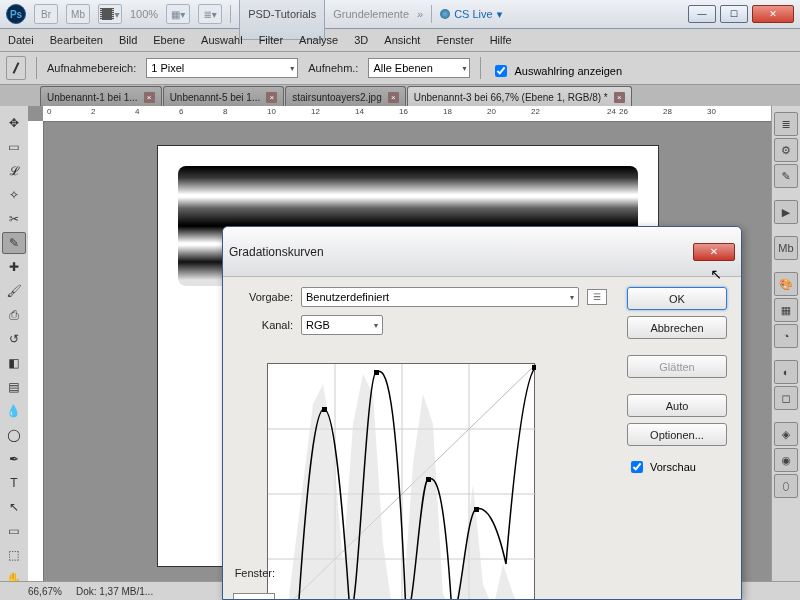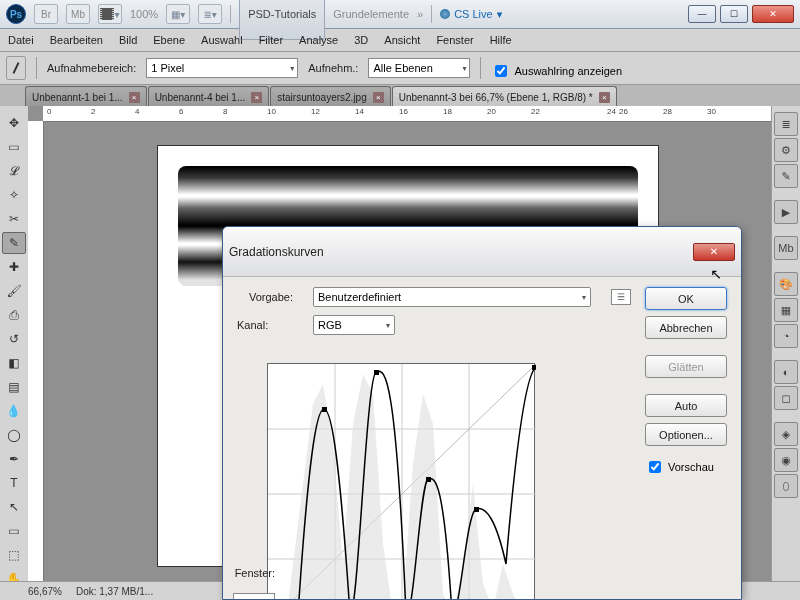--- a/index.html
+++ b/index.html
@@ -6,21 +6,21 @@
 .topbar{height:28px;background:linear-gradient(#eef1f5,#d8dde4);border-bottom:1px solid #8a97a8;display:flex;align-items:center;padding:0 6px;gap:8px}
 .ps-icon{width:18px;height:18px;background:#0a2a4a;border:1px solid #1b5a9e;color:#4ea6e6;font:bold 10px Arial;display:flex;align-items:center;justify-content:center;border-radius:10px}
 .sq-btn{width:22px;height:18px;background:#e6eaef;border:1px solid #a8b3c0;border-radius:2px;display:flex;align-items:center;justify-content:center;color:#7a8899;font-size:10px}
 .menubar{height:22px;background:#d4d4d4;border-bottom:1px solid #9a9a9a;display:flex;align-items:center;padding:0 8px;gap:16px;color:#222}
 .menubar span{cursor:default}
 .optbar{height:32px;background:#d4d4d4;border-bottom:1px solid #9a9a9a;display:flex;align-items:center;padding:0 6px;gap:10px}
 .eyedrop-icon{width:18px;height:22px;background:#d4d4d4;border:1px solid #999;border-radius:2px;display:flex;align-items:center;justify-content:center}
 .eyedrop-icon::before{content:"";width:2px;height:12px;background:#333;transform:rotate(25deg)}
 .dropdown{background:#fff;border:1px solid #888;height:18px;padding:0 16px 0 4px;display:flex;align-items:center;position:relative;font-size:11px}
 .dropdown::after{content:"▾";position:absolute;right:3px;color:#555;font-size:8px}
-.tabs{height:22px;background:#b8b8b8;display:flex;align-items:end;padding:0 25px;gap:1px;border-bottom:1px solid #3a3a3a}
+.tabs{height:22px;background:#b8b8b8;display:flex;align-items:end;padding:0 40px;gap:1px;border-bottom:1px solid #3a3a3a}
 .tab{height:20px;padding:0 6px;background:linear-gradient(#aeaeae,#989898);border:1px solid #666;border-bottom:none;display:flex;align-items:center;gap:6px;font-size:10px;color:#222;border-radius:3px 3px 0 0}
 .tab.active{background:linear-gradient(#d6d6d6,#c4c4c4)}
 .tab .x{width:11px;height:11px;background:#8a6a6a;color:#fff;font-size:8px;display:flex;align-items:center;justify-content:center;border-radius:1px}
 .workspace{position:absolute;top:106px;left:28px;right:28px;bottom:18px;background:#909090}
 .ruler-h{position:absolute;top:0;left:15px;right:0;height:15px;background:#fff;border-bottom:1px solid #777;font-size:8px;overflow:hidden}
 .ruler-h span{position:absolute;top:1px;color:#444}
 .ruler-v{position:absolute;top:15px;left:0;width:15px;bottom:0;background:#fff;border-right:1px solid #777}
 .canvas{position:absolute;top:40px;left:130px;width:500px;height:420px;background:#fff;box-shadow:0 0 0 1px #333}
 .chrome-text{position:absolute;top:20px;left:20px;right:20px;height:120px;background:linear-gradient(180deg,#1a1a1a 0%,#4a4a4a 10%,#eee 25%,#6a6a6a 35%,#1a1a1a 50%,#eee 65%,#2a2a2a 80%,#ccc 95%);border-radius:8px;filter:contrast(1.3)}
 .toolbox{position:absolute;top:106px;left:0;width:28px;background:#d4d4d4;border-right:1px solid #9a9a9a;bottom:18px;padding-top:4px}
@@ -28,21 +28,21 @@
 .tool{width:22px;height:20px;border:1px solid transparent;border-radius:2px;display:flex;align-items:center;justify-content:center;font-size:12px;color:#333}
 .tool.active{background:#aaa;border-color:#666}
 .right-dock{position:absolute;top:106px;right:0;width:28px;bottom:18px;background:#d4d4d4;border-left:1px solid #9a9a9a;padding-top:4px}
 .right-dock .d{width:22px;height:22px;margin:2px auto;background:#c8c8c8;border:1px solid #888;border-radius:2px;display:flex;align-items:center;justify-content:center;font-size:11px;color:#444}
 .statusbar{position:absolute;bottom:0;left:0;right:0;height:18px;background:#d4d4d4;border-top:1px solid #9a9a9a;display:flex;align-items:center;padding:0 28px;font-size:10px;gap:14px;color:#333}
 .dialog{position:absolute;top:226px;left:222px;width:518px;height:372px;background:#eceae6;border:1px solid #3a5a8a;border-radius:6px 6px 0 0;box-shadow:2px 2px 8px rgba(0,0,0,.3);overflow:hidden}
 .dlg-title{height:25px;background:linear-gradient(#fbfbfb,#dedfe2);border-bottom:1px solid #b8b8b8;display:flex;align-items:center;padding:12px 6px;font-size:12px;color:#222}
 .dlg-close{margin-left:auto;width:40px;height:16px;background:linear-gradient(#e7988f,#c8392b);border:1px solid #8a2a20;border-radius:2px;color:#fff;display:flex;align-items:center;justify-content:center;font-size:10px}
 .dlg-body{padding:10px 14px;display:flex;gap:14px;height:calc(100% - 25px);box-sizing:border-box}
 .dlg-left{flex:1}
-.row{display:flex;align-items:center;gap:20px;margin-bottom:8px}
+.row{display:flex;align-items:center;gap:8px;margin-bottom:8px}
 .lbl{font-size:11px;color:#222}
 .sel{background:#fff;border:1px solid #888;height:18px;padding:0 4px;display:flex;align-items:center;font-size:11px;position:relative;border-radius:2px}
 .sel::after{content:"▾";position:absolute;right:4px;font-size:8px;color:#555}
 .graph{position:relative;width:268px;height:260px;margin-left:30px;margin-top:4px}
 .graph-bg{position:absolute;inset:0;background:#fff;border:1px solid #666}
 .grid line{stroke:#ccc;stroke-width:1}
 .diag{stroke:#bbb;stroke-width:1}
 .histo{fill:#ddd}
 .curve{fill:none;stroke:#000;stroke-width:1.5}
 .pt{fill:#000}
@@ -120,21 +120,21 @@
       <span>Auswahlring anzeigen</span>
     </label>
 </div>
 
 <div class="tabs">
   <div class="tab">
       <span>Unbenannt-1 bei 1...</span>
       <span class="x">×</span>
     </div>
   <div class="tab">
-      <span>Unbenannt-4 bei 1...</span>
+      <span>Unbenannt-5 bei 1...</span>
       <span class="x">×</span>
     </div>
   <div class="tab">
       <span>stairsuntoayers2.jpg</span>
       <span class="x">×</span>
     </div>
   <div class="tab active">
       <span>Unbenannt-3 bei 66,7% (Ebene 1, RGB/8) *</span>
       <span class="x">×</span>
     </div>
@@ -260,21 +260,21 @@
     <div class="dlg-close">✕</div>
   </div>
   <div class="dlg-body">
     <div class="dlg-left">
       <div class="row">
         <span class="lbl" style="width:56px;text-align:right">Vorgabe:</span>
         <div class="sel" style="width:268px">Benutzerdefiniert</div>
         <div class="preset-icon">☰</div>
       </div>
       <div class="row">
-        <span class="lbl" style="width:56px;text-align:left">Kanal:</span>
+        <span class="lbl" style="width:56px;text-align:right">Kanal:</span>
         <div class="sel" style="width:72px">RGB</div>
       </div>
       <div style="position:relative">
         <div class="tool-icons">
           <div class="tbtn">〰</div>
           <div class="tbtn">✎</div>
         </div>
         <div class="graph" style="margin-top:28px">
           <div class="graph-bg">
             <svg width="268" height="260" style="position:absolute;inset:0">

